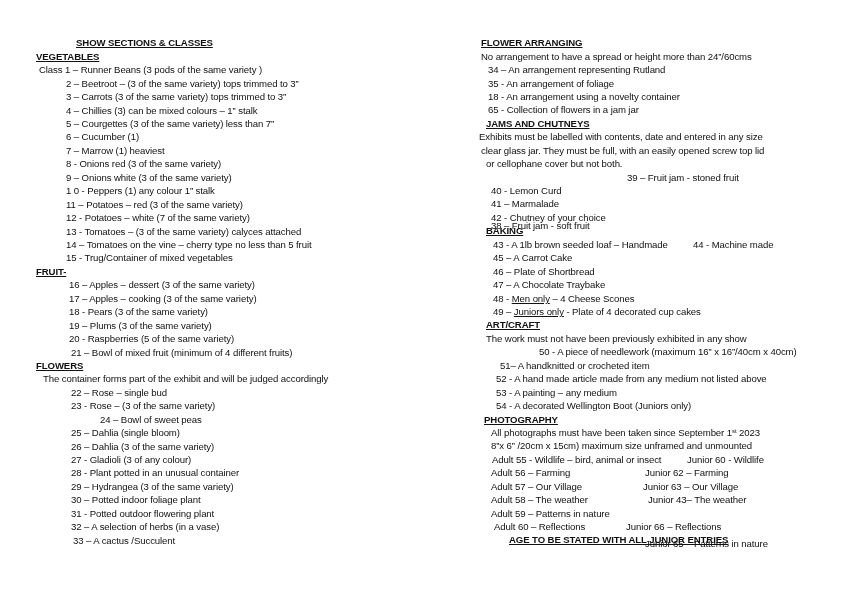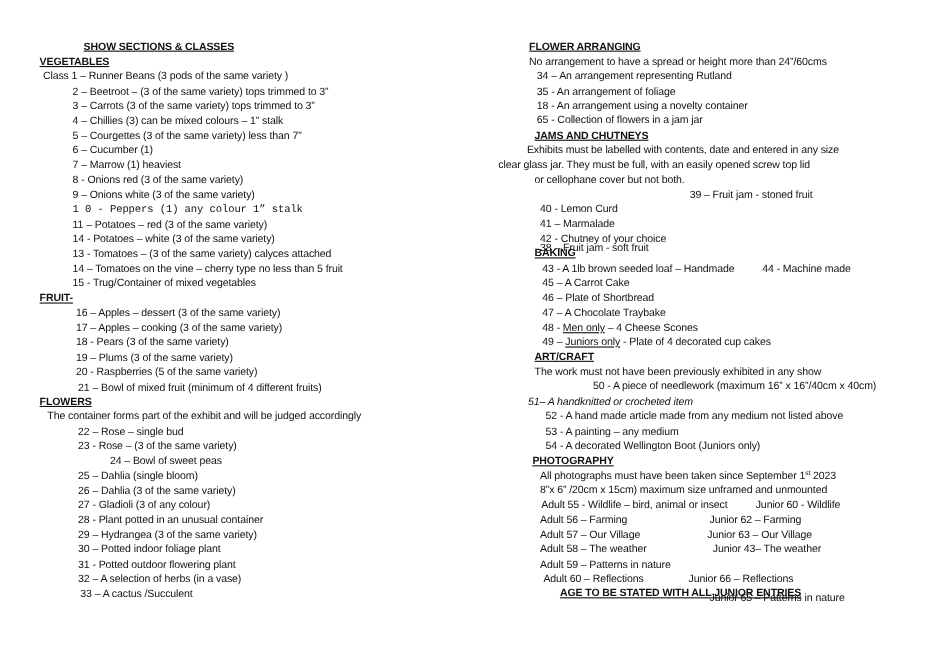--- a/index.html
+++ b/index.html
@@ -25,23 +25,23 @@
   <div class="line head" style="left:36px;top:51px;">VEGETABLES</div>
   <div class="line" style="left:39px;top:64px;">Class 1 – Runner Beans (3 pods of the same variety )</div>
   <div class="line" style="left:66px;top:78px;">2 – Beetroot – (3 of the same variety) tops trimmed to 3”</div>
   <div class="line" style="left:66px;top:91px;">3 – Carrots (3 of the same variety) tops trimmed to 3”</div>
   <div class="line" style="left:66px;top:105px;">4 – Chillies (3) can be mixed colours – 1” stalk</div>
   <div class="line" style="left:66px;top:118px;">5 – Courgettes (3 of the same variety) less than 7”</div>
   <div class="line" style="left:66px;top:131px;">6 – Cucumber (1)</div>
   <div class="line" style="left:66px;top:145px;">7 – Marrow (1) heaviest</div>
   <div class="line" style="left:66px;top:158px;">8 - Onions red (3 of the same variety)</div>
   <div class="line" style="left:66px;top:172px;">9 – Onions white (3 of the same variety)</div>
-  <div class="line" style="left:66px;top:185px;font-family:Liberation Mono, monospace;">1 0 - Peppers (1) any colour 1” stalk</div>
+  <div class="line" style="left:66px;top:185px;">1 0 - Peppers (1) any colour 1” stalk</div>
   <div class="line" style="left:66px;top:199px;">11 – Potatoes – red (3 of the same variety)</div>
-  <div class="line" style="left:66px;top:212px;">14 - Potatoes – white (3 of the same variety)</div>
+  <div class="line" style="left:66px;top:212px;">12 - Potatoes – white (7 of the same variety)</div>
   <div class="line" style="left:66px;top:226px;">13 - Tomatoes – (3 of the same variety) calyces attached</div>
   <div class="line" style="left:66px;top:239px;">14 – Tomatoes on the vine – cherry type no less than 5 fruit</div>
   <div class="line" style="left:66px;top:252px;">15 - Trug/Container of mixed vegetables</div>
 
   <div class="line head" style="left:36px;top:266px;">FRUIT-</div>
   <div class="line" style="left:69px;top:279px;">16 – Apples – dessert (3 of the same variety)</div>
   <div class="line" style="left:69px;top:293px;">17 – Apples – cooking (3 of the same variety)</div>
   <div class="line" style="left:69px;top:306px;">18 - Pears (3 of the same variety)</div>
   <div class="line" style="left:69px;top:320px;">19 – Plums (3 of the same variety)</div>
   <div class="line" style="left:69px;top:333px;">20 - Raspberries (5 of the same variety)</div>
@@ -66,41 +66,41 @@
 <div class="col">
   <div class="line head" style="left:481px;top:37px;">FLOWER ARRANGING</div>
   <div class="line" style="left:481px;top:51px;">No arrangement to have a spread or height more than 24”/60cms</div>
   <div class="line" style="left:488px;top:64px;">34 – An arrangement representing Rutland</div>
   <div class="line" style="left:488px;top:78px;">35 - An arrangement of foliage</div>
   <div class="line" style="left:488px;top:91px;">18 - An arrangement using a novelty container</div>
   <div class="line" style="left:488px;top:104px;">65 - Collection of flowers in a jam jar</div>
 
   <div class="line head" style="left:486px;top:118px;">JAMS AND CHUTNEYS</div>
   <div class="line" style="left:479px;top:131px;">Exhibits must be labelled with contents, date and entered in any size</div>
-  <div class="line" style="left:453px;top:145px;">clear glass jar. They must be full, with an easily opened screw top lid</div>
+  <div class="line" style="left:481px;top:145px;">clear glass jar. They must be full, with an easily opened screw top lid</div>
   <div class="line" style="left:486px;top:158px;">or cellophane cover but not both.</div>
   <div class="line" style="left:491px;top:172px;margin-top:48px;">38 – Fruit jam - soft fruit</div>
   <div class="line" style="left:627px;top:172px;">39 – Fruit jam - stoned fruit</div>
   <div class="line" style="left:491px;top:185px;">40 - Lemon Curd</div>
   <div class="line" style="left:491px;top:198px;">41 – Marmalade</div>
   <div class="line" style="left:491px;top:212px;">42 - Chutney of your choice</div>
 
   <div class="line head" style="left:486px;top:225px;">BAKING</div>
   <div class="line" style="left:493px;top:239px;">43 - A 1lb brown seeded loaf – Handmade</div>
   <div class="line" style="left:693px;top:239px;">44 - Machine made</div>
   <div class="line" style="left:493px;top:252px;">45 – A Carrot Cake</div>
   <div class="line" style="left:493px;top:266px;">46 – Plate of Shortbread</div>
   <div class="line" style="left:493px;top:279px;">47 – A Chocolate Traybake</div>
   <div class="line" style="left:493px;top:293px;"><span>48 - </span><span class="u">Men only</span><span> –  4 Cheese Scones</span></div>
   <div class="line" style="left:493px;top:306px;"><span>49 – </span><span class="u">Juniors only</span><span> - Plate of 4 decorated cup cakes</span></div>
 
   <div class="line head" style="left:486px;top:319px;">ART/CRAFT</div>
   <div class="line" style="left:486px;top:333px;">The work must not have been previously exhibited in any show</div>
   <div class="line" style="left:496px;top:346px;padding-left:43px;">50 - A piece of needlework (maximum 16” x 16”/40cm x 40cm)</div>
-  <div class="line" style="left:480px;top:360px;font-style:italic;">51– A handknitted or crocheted item</div>
+  <div class="line" style="left:500px;top:360px;">51– A handknitted or crocheted item</div>
   <div class="line" style="left:496px;top:373px;">52 - A hand made article made from any medium not listed above</div>
   <div class="line" style="left:496px;top:387px;">53 - A painting – any medium</div>
   <div class="line" style="left:496px;top:400px;">54 - A decorated Wellington Boot (Juniors only)</div>
 
   <div class="line head" style="left:484px;top:414px;">PHOTOGRAPHY</div>
   <div class="line" style="left:491px;top:427px;"><span>All photographs must have been taken since September 1</span><sup>st</sup><span>  2023</span></div>
   <div class="line" style="left:491px;top:440px;">8”x 6” /20cm x 15cm) maximum size unframed and unmounted</div>
 
   <div class="line" style="left:492px;top:454px;">Adult 55 - Wildlife – bird, animal or insect</div>
   <div class="line" style="left:491px;top:467px;">Adult 56 –   Farming</div>

